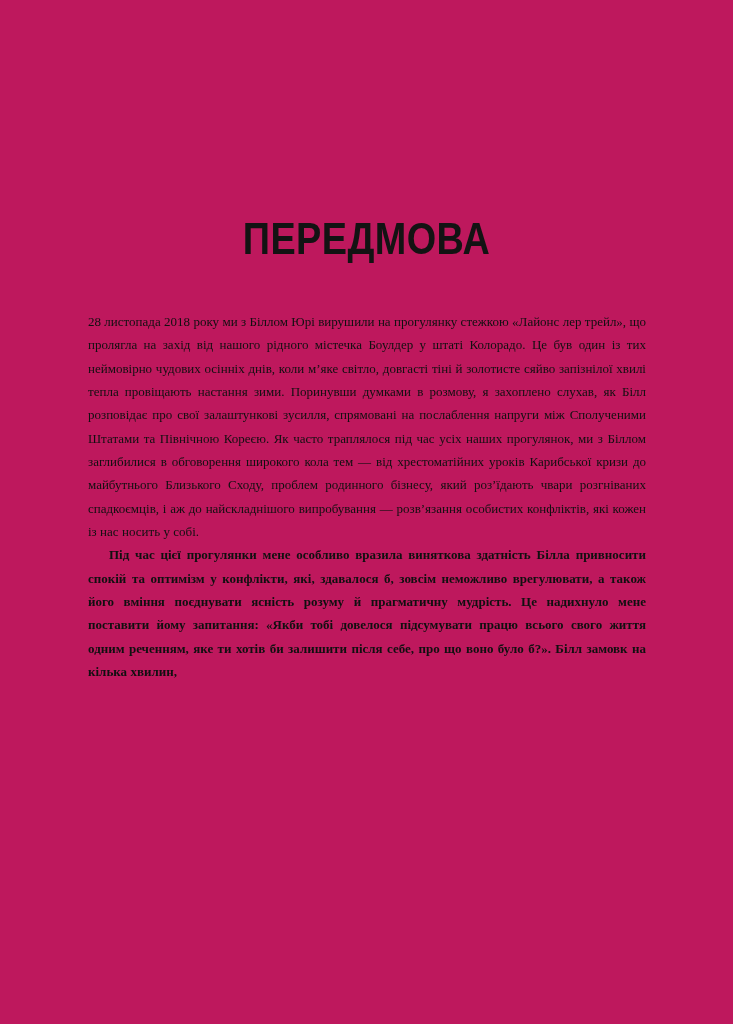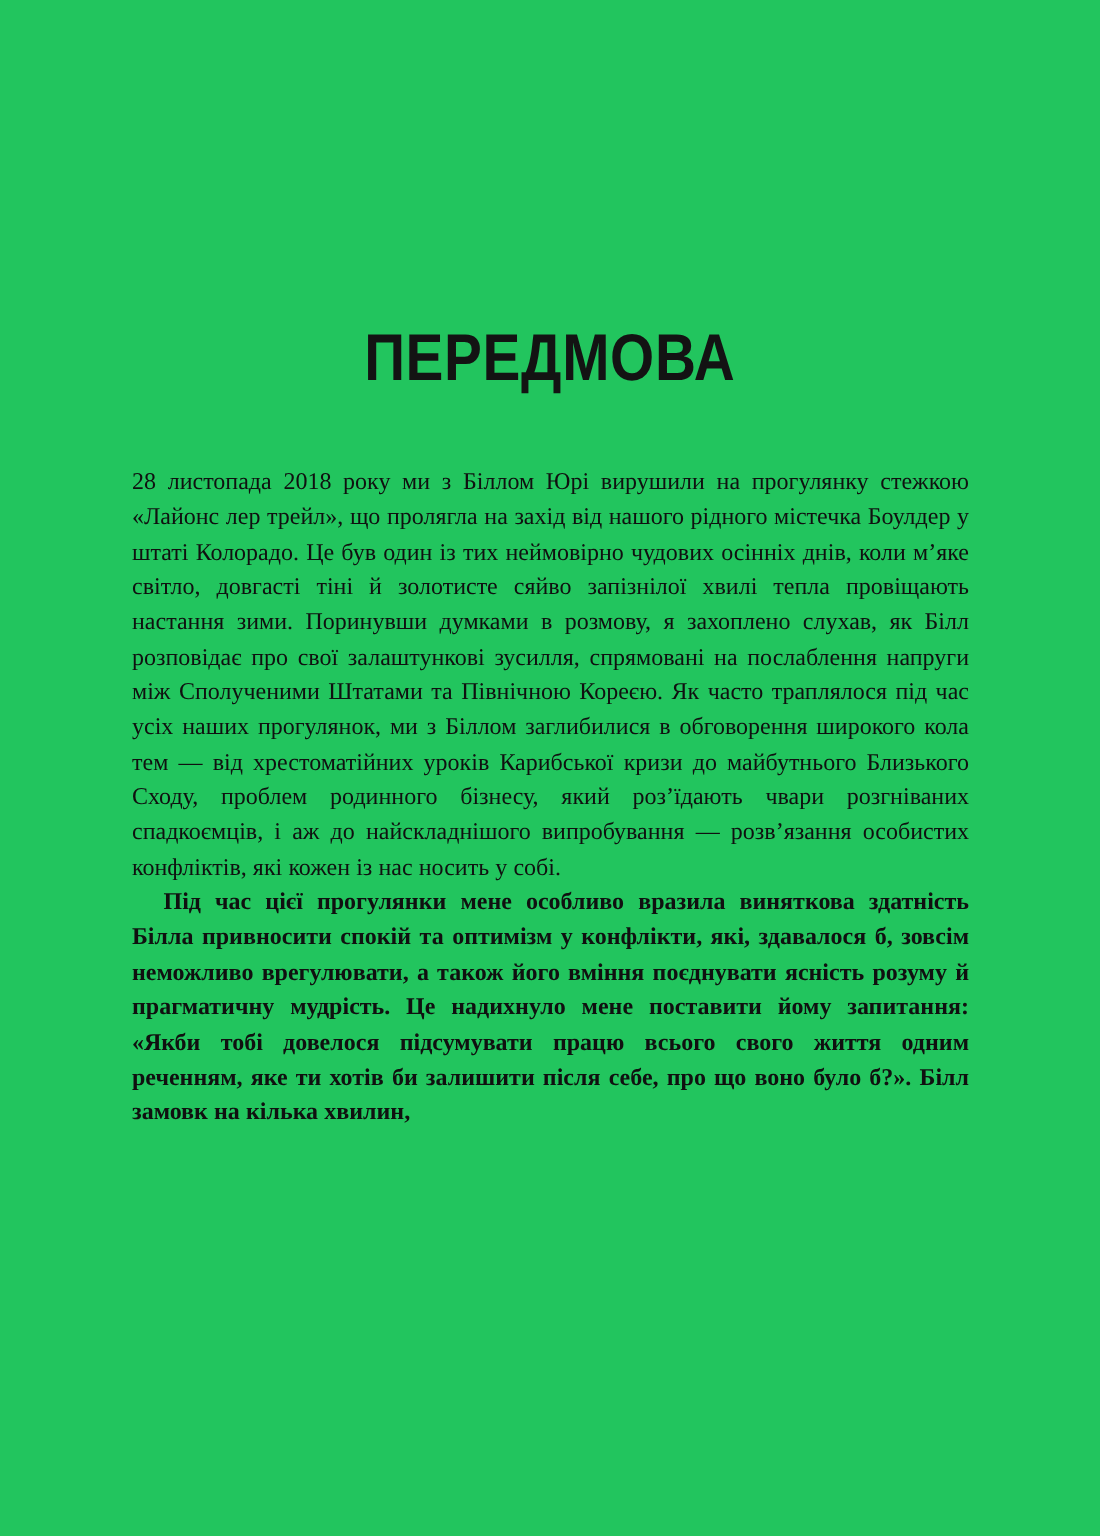--- a/index.html
+++ b/index.html
@@ -16,21 +16,21 @@
     overflow: hidden;
     position: relative;
   }
 
   .page {
     position: absolute;
     top: 0;
     left: 0;
     width: 733px;
     height: 1024px;
-    background: #22c55e;
+    background: #be185d;
   }
 
   
   .chapter-title {
     position: absolute;
     left: 0;
     top: 186px;
     width: 733px;
     text-align: center;
     font-family: "Liberation Sans Narrow", "Liberation Sans", "DejaVu Sans", sans-serif;
@@ -47,21 +47,21 @@
   
   .body-block {
     position: absolute;
     left: 88px;
     top: 310px;
     width: 558px;
   }
 
   .body-paragraph {
     margin: 0;
-    font-size: 16px;
+    font-size: 13px;
     line-height: 23.35px;
     text-align: justify;
     text-justify: inter-word;
     hyphens: manual;
     -webkit-hyphens: manual;
     word-spacing: 0.1px;
     color: #101010;
   }
 
   .body-paragraph.indented {

